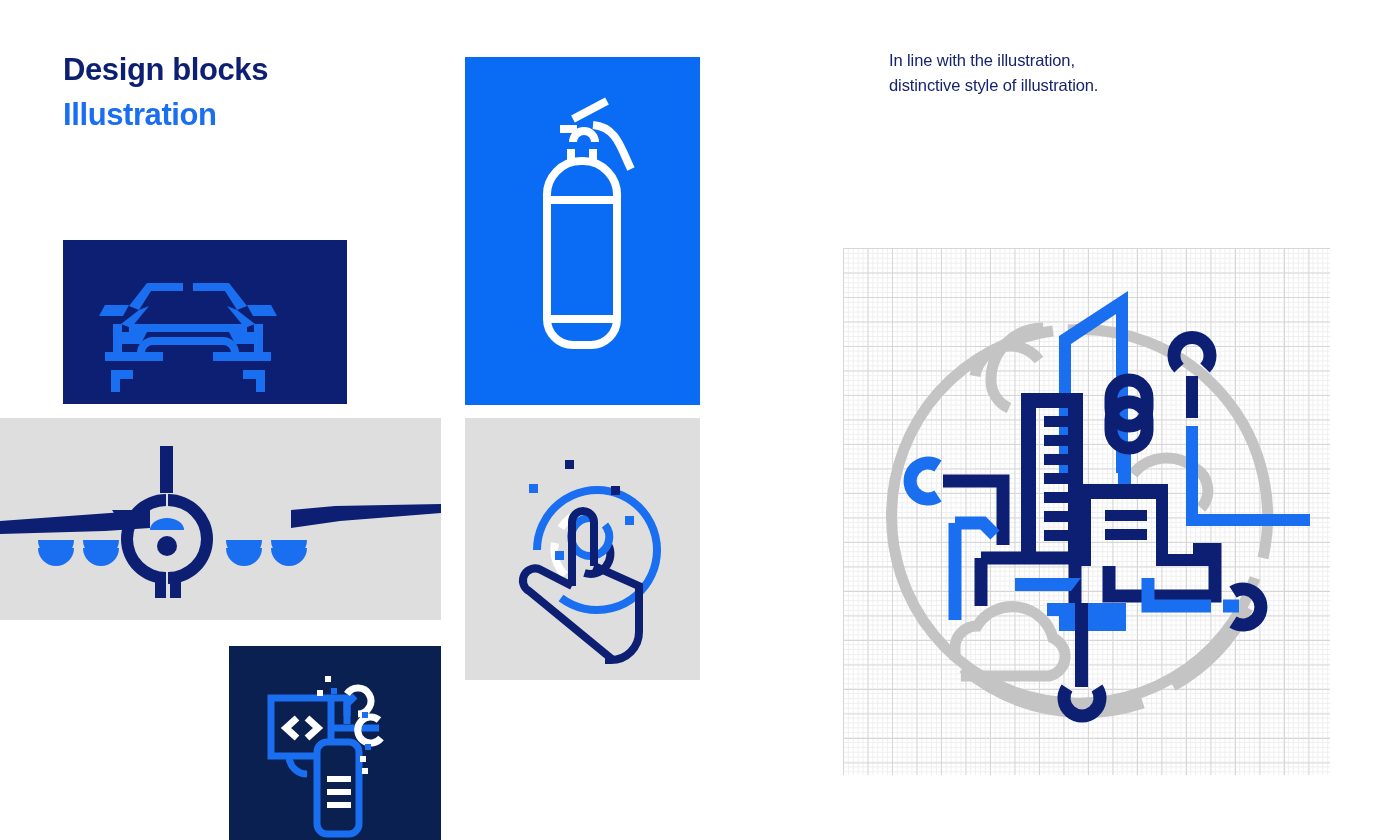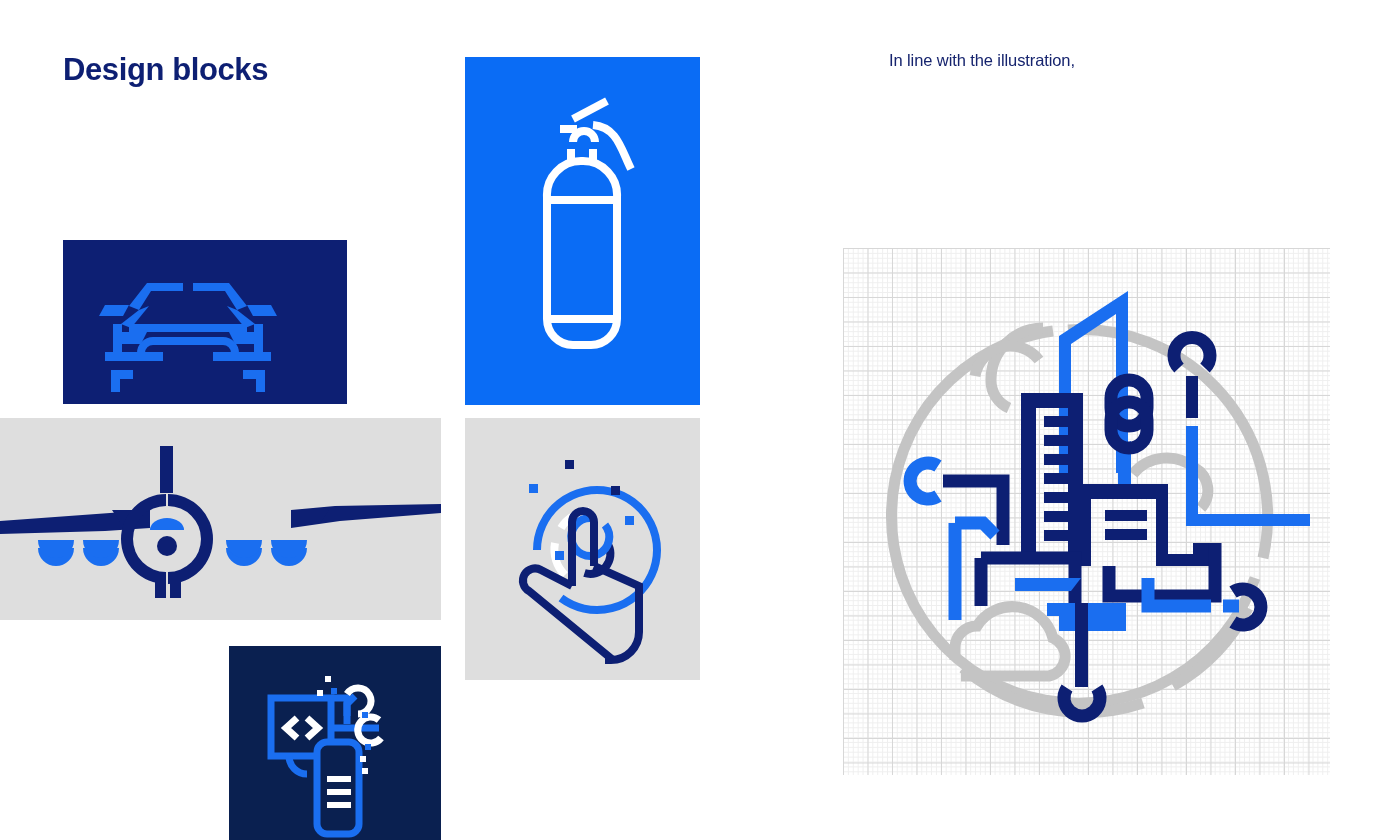--- a/index.html
+++ b/index.html
@@ -83,24 +83,26 @@
   }
   .illo-panel svg { display: block; width: 100%; height: 100%; }
 </style>
 </head>
 <body>
 
 <div id="page">
 
   <div class="heading-group">
     <div class="title-main">Design blocks</div>
+    <div class="title-sub">Illustration</div>
   </div>
 
   <div class="intro-copy">
     <span class="ln">In line with the illustration,</span>
+    <span class="ln">distinctive style of illustration.</span>
   </div>
 
   <div class="block block-car">
     <svg viewBox="0 0 284 164">
       <g fill="#1a6ef0">
 
         <polygon points="84,43 120,43 120,51 88,51 76,70 66,66"></polygon>
 
         <polygon points="130,43 166,43 184,66 174,70 162,51 130,51"></polygon>
 

